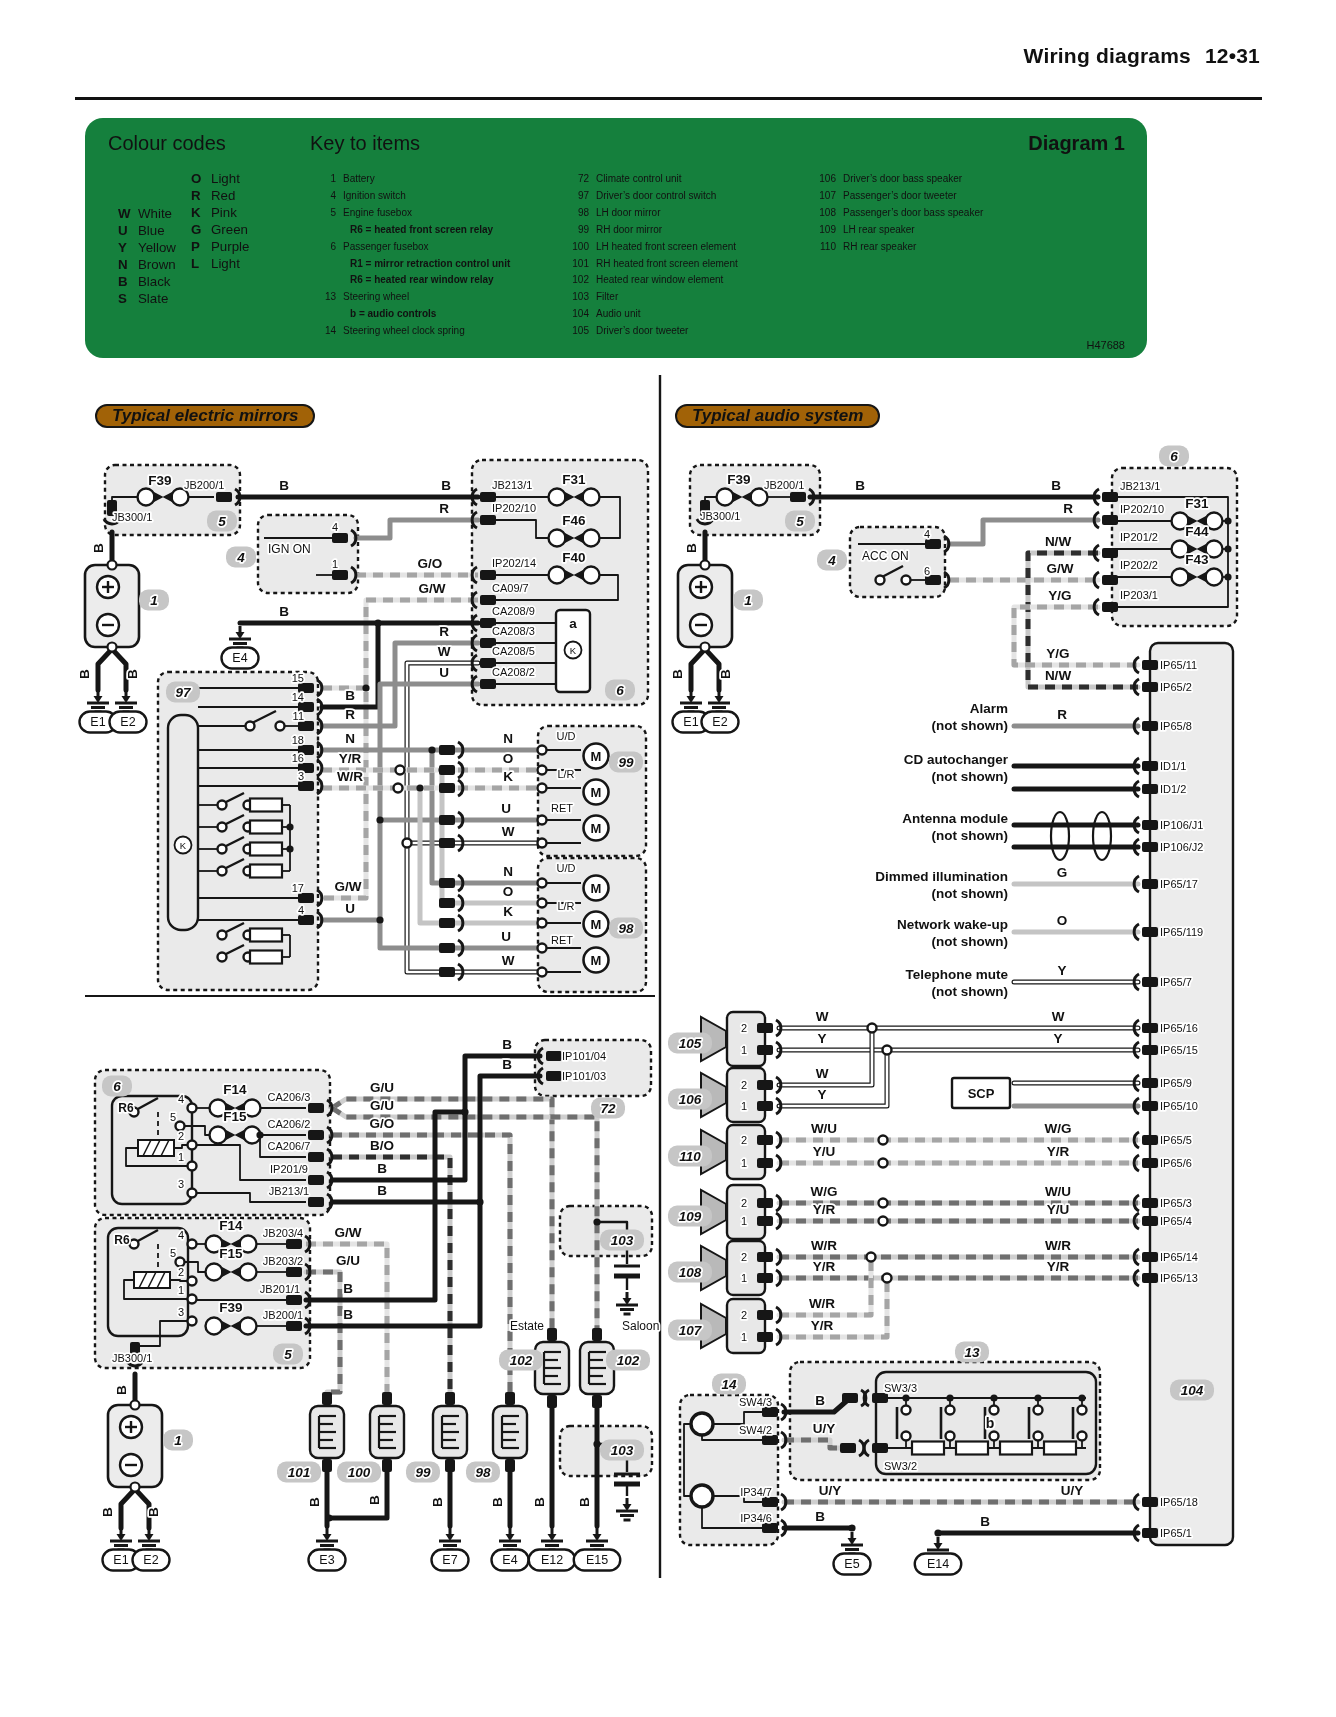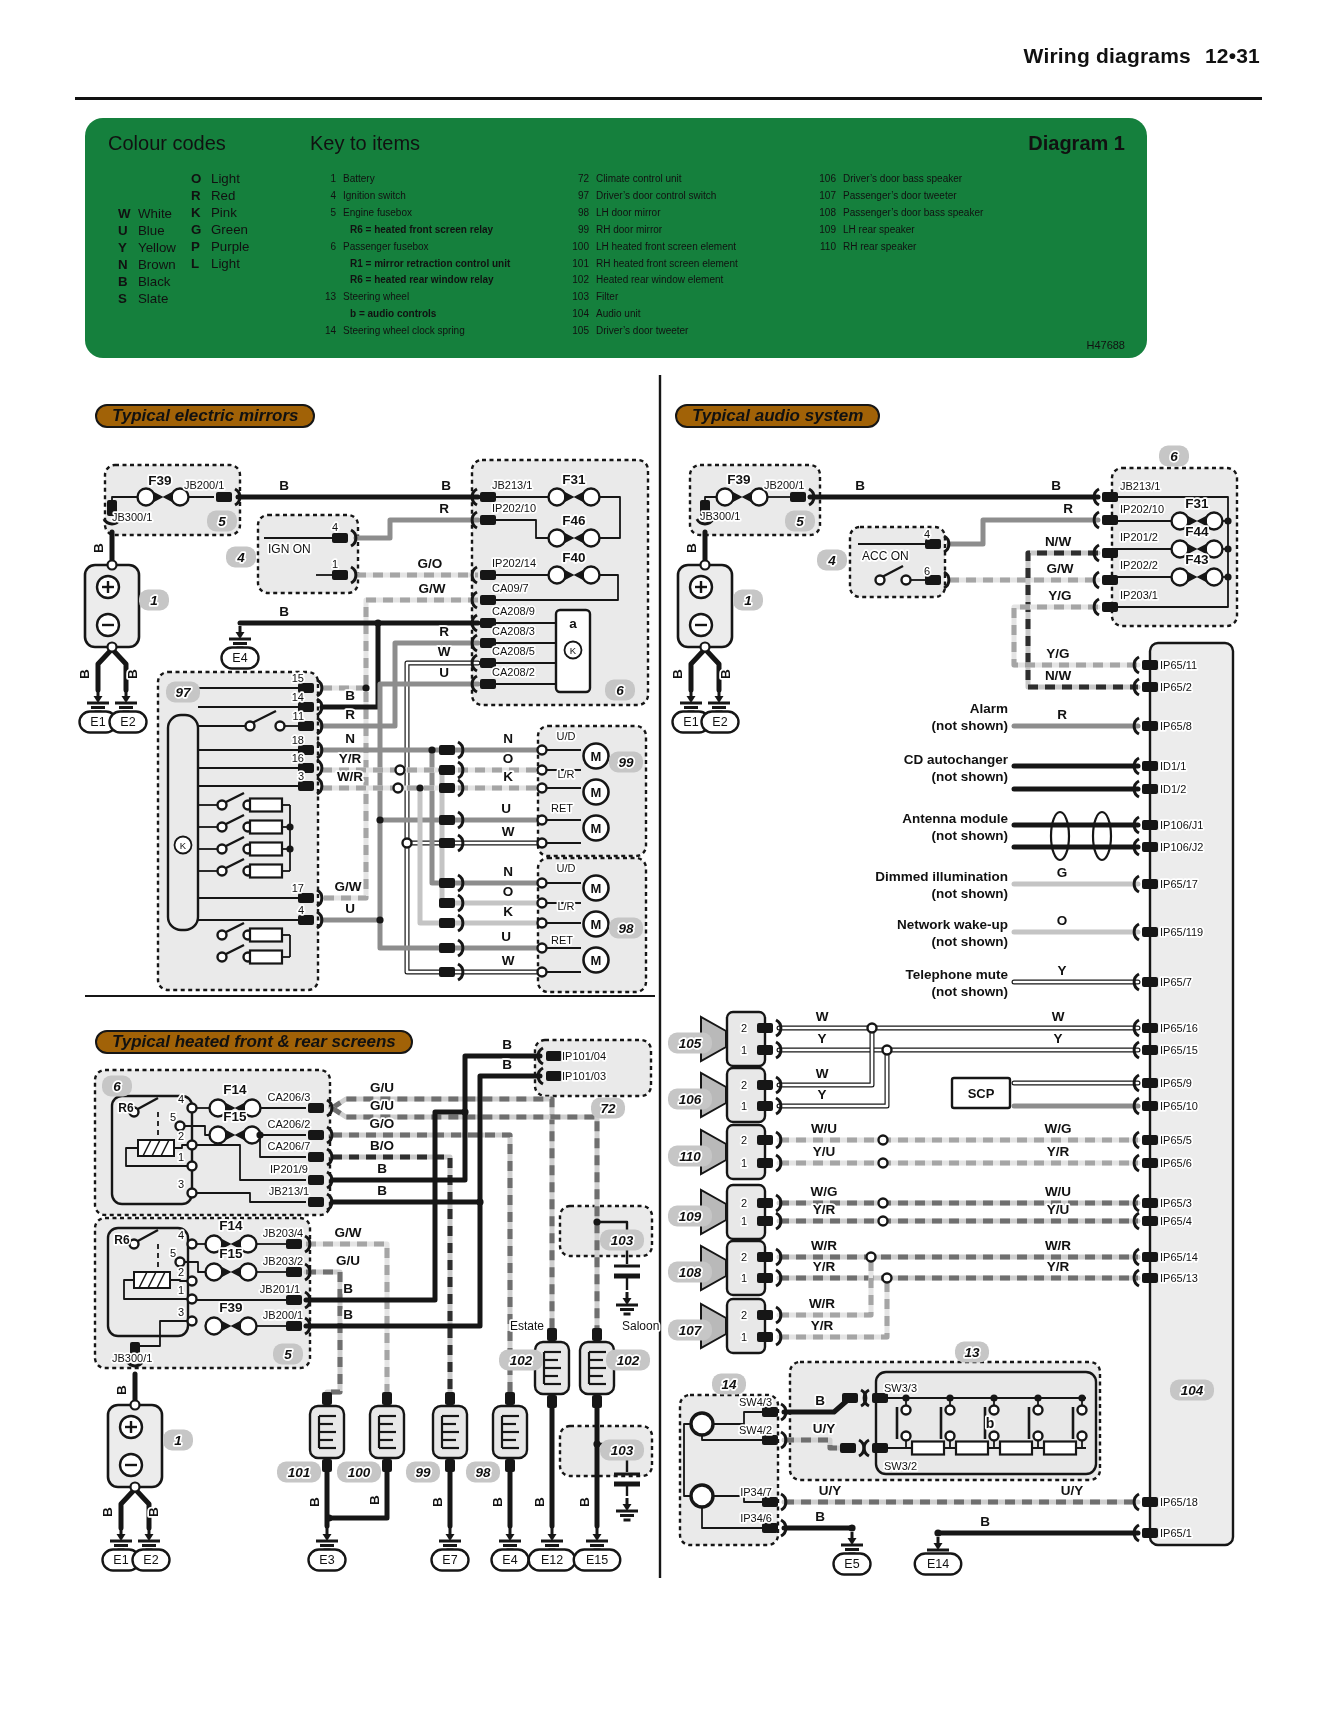--- a/index.html
+++ b/index.html
@@ -87,21 +87,20 @@
         <div><span class="knum">106</span><span class="ktxt">Driver’s door bass speaker</span></div>
         <div><span class="knum">107</span><span class="ktxt">Passenger’s door tweeter</span></div>
         <div><span class="knum">108</span><span class="ktxt">Passenger’s door bass speaker</span></div>
         <div><span class="knum">109</span><span class="ktxt">LH rear speaker</span></div>
         <div><span class="knum">110</span><span class="ktxt">RH rear speaker</span></div>
       </div>
   </div>
 
   <div class="sec-pill" style="left: 95px; top: 376px;"><span>Typical electric mirrors</span></div>
   <div class="sec-pill" style="left: 675px; top: 376px;"><span>Typical audio system</span></div>
-  <div class="sec-pill" style="left: 95px; top: 1002px;"><span>Typical heated front &amp; rear screens</span></div>
 
   <svg id="dia" width="1336" height="1717" viewBox="0 0 1336 1717">
       <g>
         <rect x="105" y="465" width="135" height="70" rx="10" ry="10" fill="#eaeaea" stroke="#161616" stroke-width="2.4" stroke-dasharray="4 3.5"></rect>
       </g>
       <g>
         <rect x="258" y="515" width="100" height="78" rx="10" ry="10" fill="#eaeaea" stroke="#161616" stroke-width="2.4" stroke-dasharray="4 3.5"></rect>
       </g>
       <g>
         <rect x="472" y="460" width="176" height="245" rx="10" ry="10" fill="#eaeaea" stroke="#161616" stroke-width="2.4" stroke-dasharray="4 3.5"></rect>

